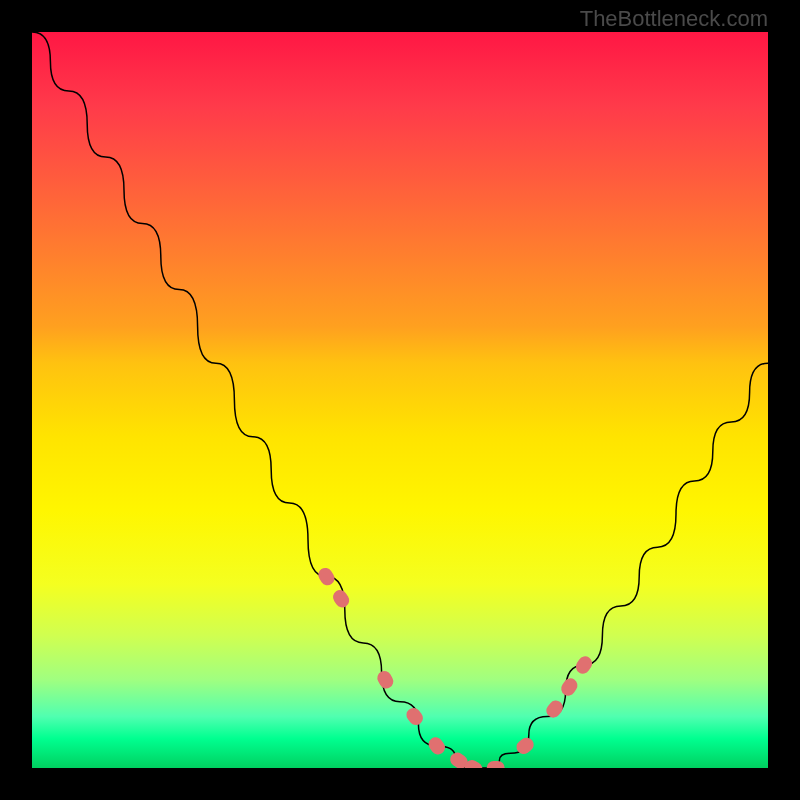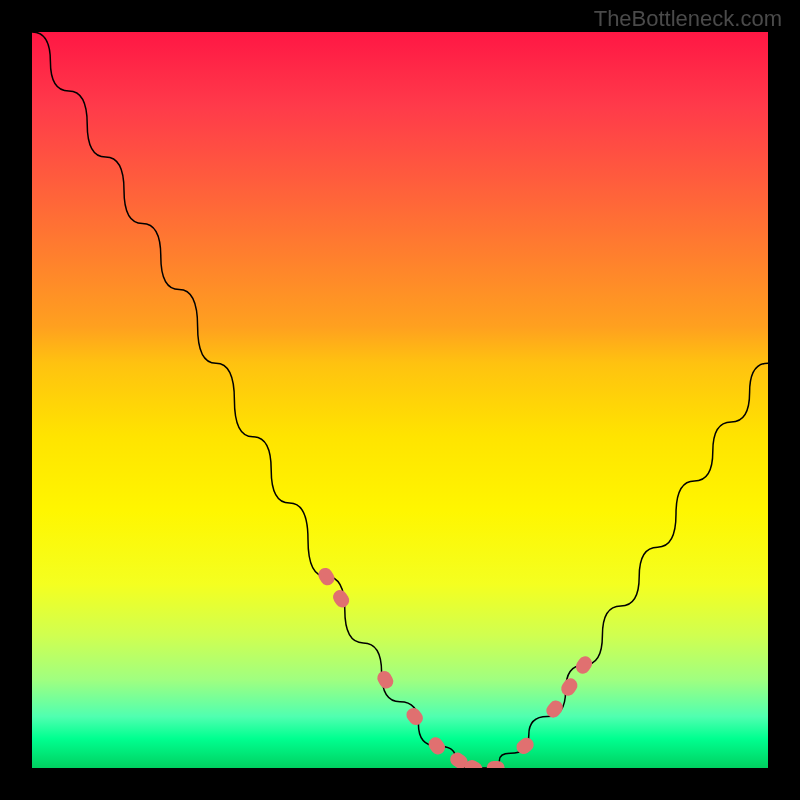--- a/index.html
+++ b/index.html
@@ -6,21 +6,21 @@
   body {
     width: 800px;
     height: 800px;
     background: #000;
     position: relative;
     font-family: Arial, sans-serif;
   }
   .watermark {
     position: absolute;
     top: 6px;
-    right: 18px;
+    right: 32px;
     color: #4a4a4a;
     font-size: 22px;
     font-weight: 500;
     z-index: 10;
   }
   .plot-area {
     position: absolute;
     left: 32px;
     top: 32px;
     width: 736px;

